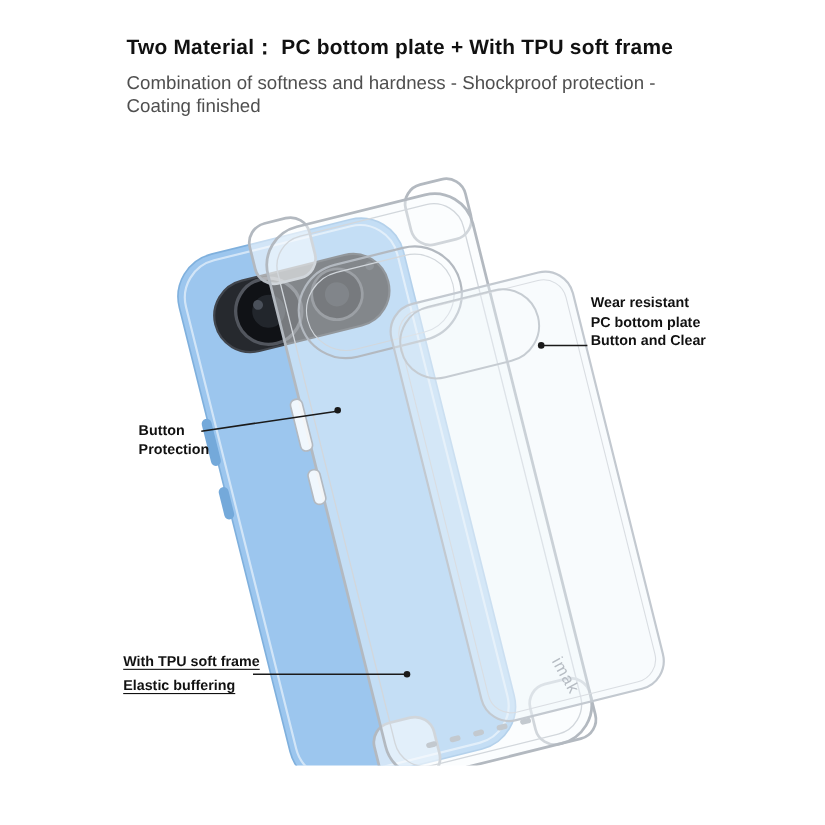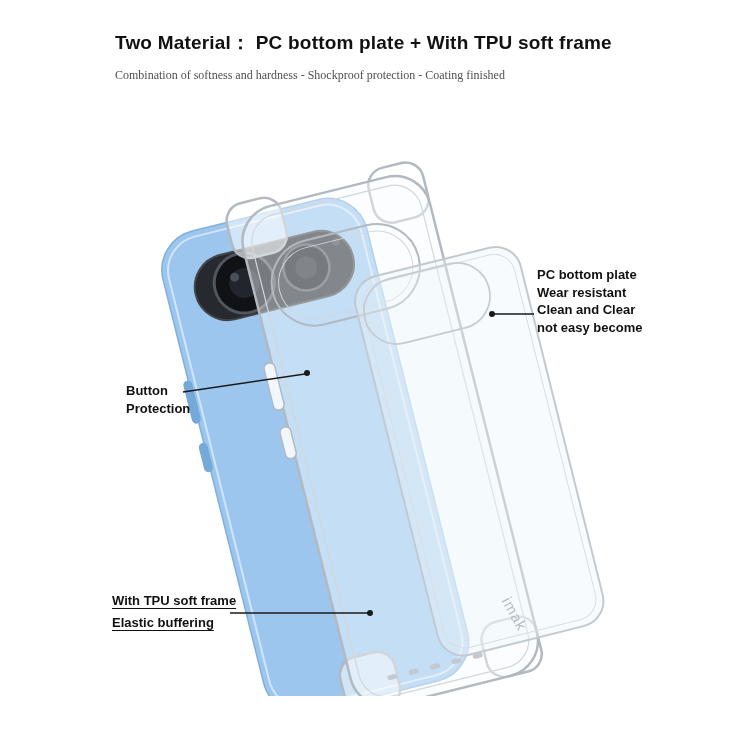--- a/index.html
+++ b/index.html
@@ -1,21 +1,21 @@
 <!DOCTYPE html>
 <html style="--phone-blue: #9cc6ee; --phone-blue-dark: #74a9da; --case-line: #b3b9c0; --case-line-light: #d2d7dc; --callout-text: #111111; --subtitle-gray: #4f4f4f; --leader-line: #1a1a1a;"><head>
 <meta charset="utf-8">
 <style>
   html,body{margin:0;padding:0;}
   body{background:#ffffff;font-family:"Liberation Sans", sans-serif;}
   .page{position:relative;width:750px;height:696px;background:#ffffff;overflow:hidden;}
 
   .header{position:absolute;left:115px;top:30px;width:540px;}
   .title{font-size:19px;font-weight:bold;color:var(--callout-text);letter-spacing:0.2px;}
-  .subtitle{margin-top:9px;font-size:12px;color:var(--subtitle-gray);line-height:21px;font-family:Liberation Serif, serif;}
+  .subtitle{margin-top:9px;font-size:17px;color:var(--subtitle-gray);line-height:21px;}
 
   .callout{position:absolute;font-size:13px;font-weight:bold;color:var(--callout-text);line-height:17.5px;}
   .callout span{display:block;}
   .callout.pc{left:537px;top:266px;width:130px;}
   .callout.button{left:126px;top:382px;}
   .callout.tpu{left:112px;top:590px;line-height:22px;}
   .callout.tpu span{text-decoration:underline;text-underline-offset:3px;}
 
   svg{position:absolute;left:0;top:0;}
 </style>
@@ -87,24 +87,23 @@
       <line x1="492" y1="314" x2="534" y2="314"></line>
       <circle cx="492" cy="314" r="3" style="fill:var(--leader-line)" stroke="none"></circle>
       <line x1="183" y1="392" x2="305" y2="374"></line>
       <circle cx="307" cy="373" r="3" style="fill:var(--leader-line)" stroke="none"></circle>
       <line x1="230" y1="613" x2="368" y2="613"></line>
       <circle cx="370" cy="613" r="3" style="fill:var(--leader-line)" stroke="none"></circle>
     </g>
   </svg>
 
   <div class="callout pc">
+    <span>Wear resistant</span>
     <span>PC bottom plate</span>
-    <span>Wear resistant</span>
-    <span>Clean and Clear</span>
-    <span>not easy become</span>
+    <span>Button and Clear</span>
   </div>
 
   <div class="callout button">
     <span>Button</span>
     <span>Protection</span>
   </div>
 
   <div class="callout tpu">
     <span>With TPU soft frame</span>
     <span>Elastic buffering</span>

